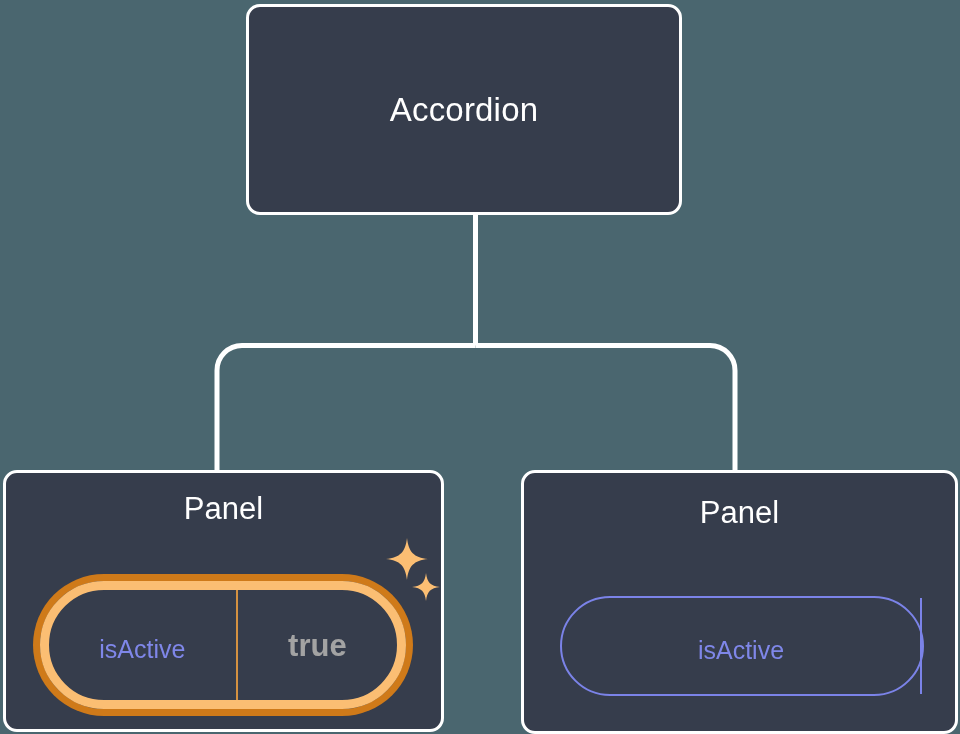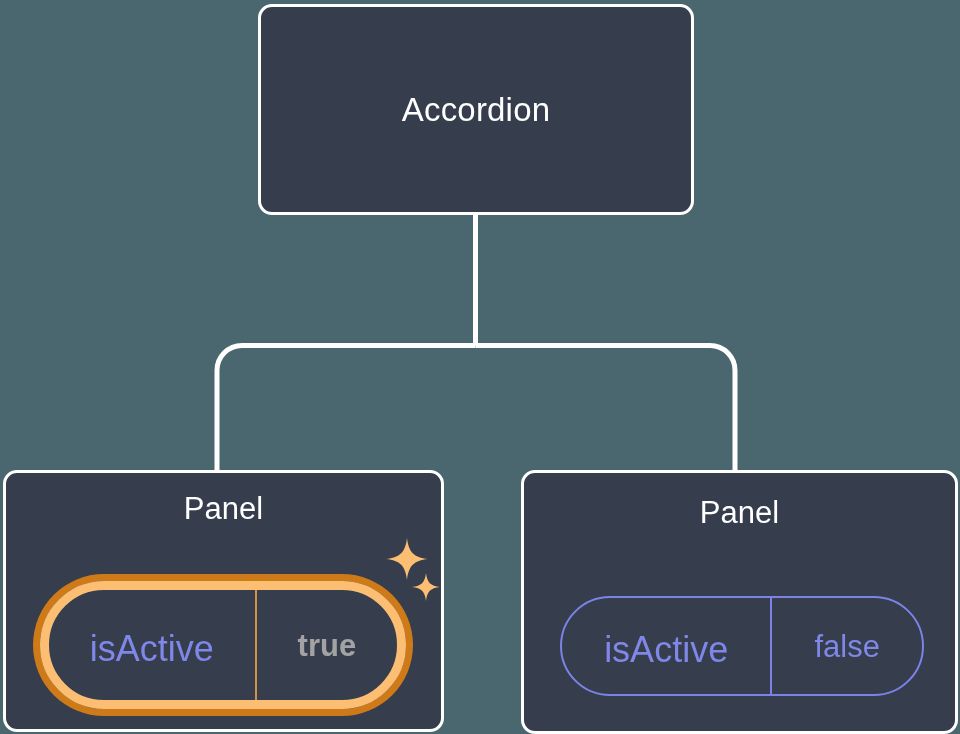--- a/index.html
+++ b/index.html
@@ -35,21 +35,21 @@
   
   .node {
     position: absolute;
     box-sizing: border-box;
     background: #363d4c;
     border: 3px solid #ffffff;
     border-radius: 14px;
   }
 
   .node-root {
-    left: 258px;
+    left: 246px;
     top: 4px;
     width: 436px;
     height: 211px;
     display: flex;
     align-items: center;
     justify-content: center;
   }
 
   .node-title-root {
     color: #ffffff;
@@ -143,21 +143,21 @@
   }
 
   .pill-cell {
     flex: 1 1 auto;
     display: flex;
     align-items: center;
     justify-content: center;
   }
 
   .pill-key {
-    font-size: 36px;
+    font-size: 25px;
     line-height: 1;
     white-space: nowrap;
     margin-top: 8px;
   }
 
   .pill-val {
     font-size: 31px;
     line-height: 1;
     white-space: nowrap;
   }
@@ -226,19 +226,16 @@
   <div class="node node-panel node-panel-right">
     <div style="display:flex; flex-direction:column; align-items:center;">
       <span class="node-title-panel">Panel</span>
     </div>
 
     <div class="pill pill-plain">
       <div class="pill-cell">
         <span class="pill-key">isActive</span>
       </div>
       <div class="pill-divider"></div>
-      <div class="pill-cell">
-        <span class="pill-val">false</span>
-      </div>
     </div>
   </div>
 
 </div>
 
 </body></html>

